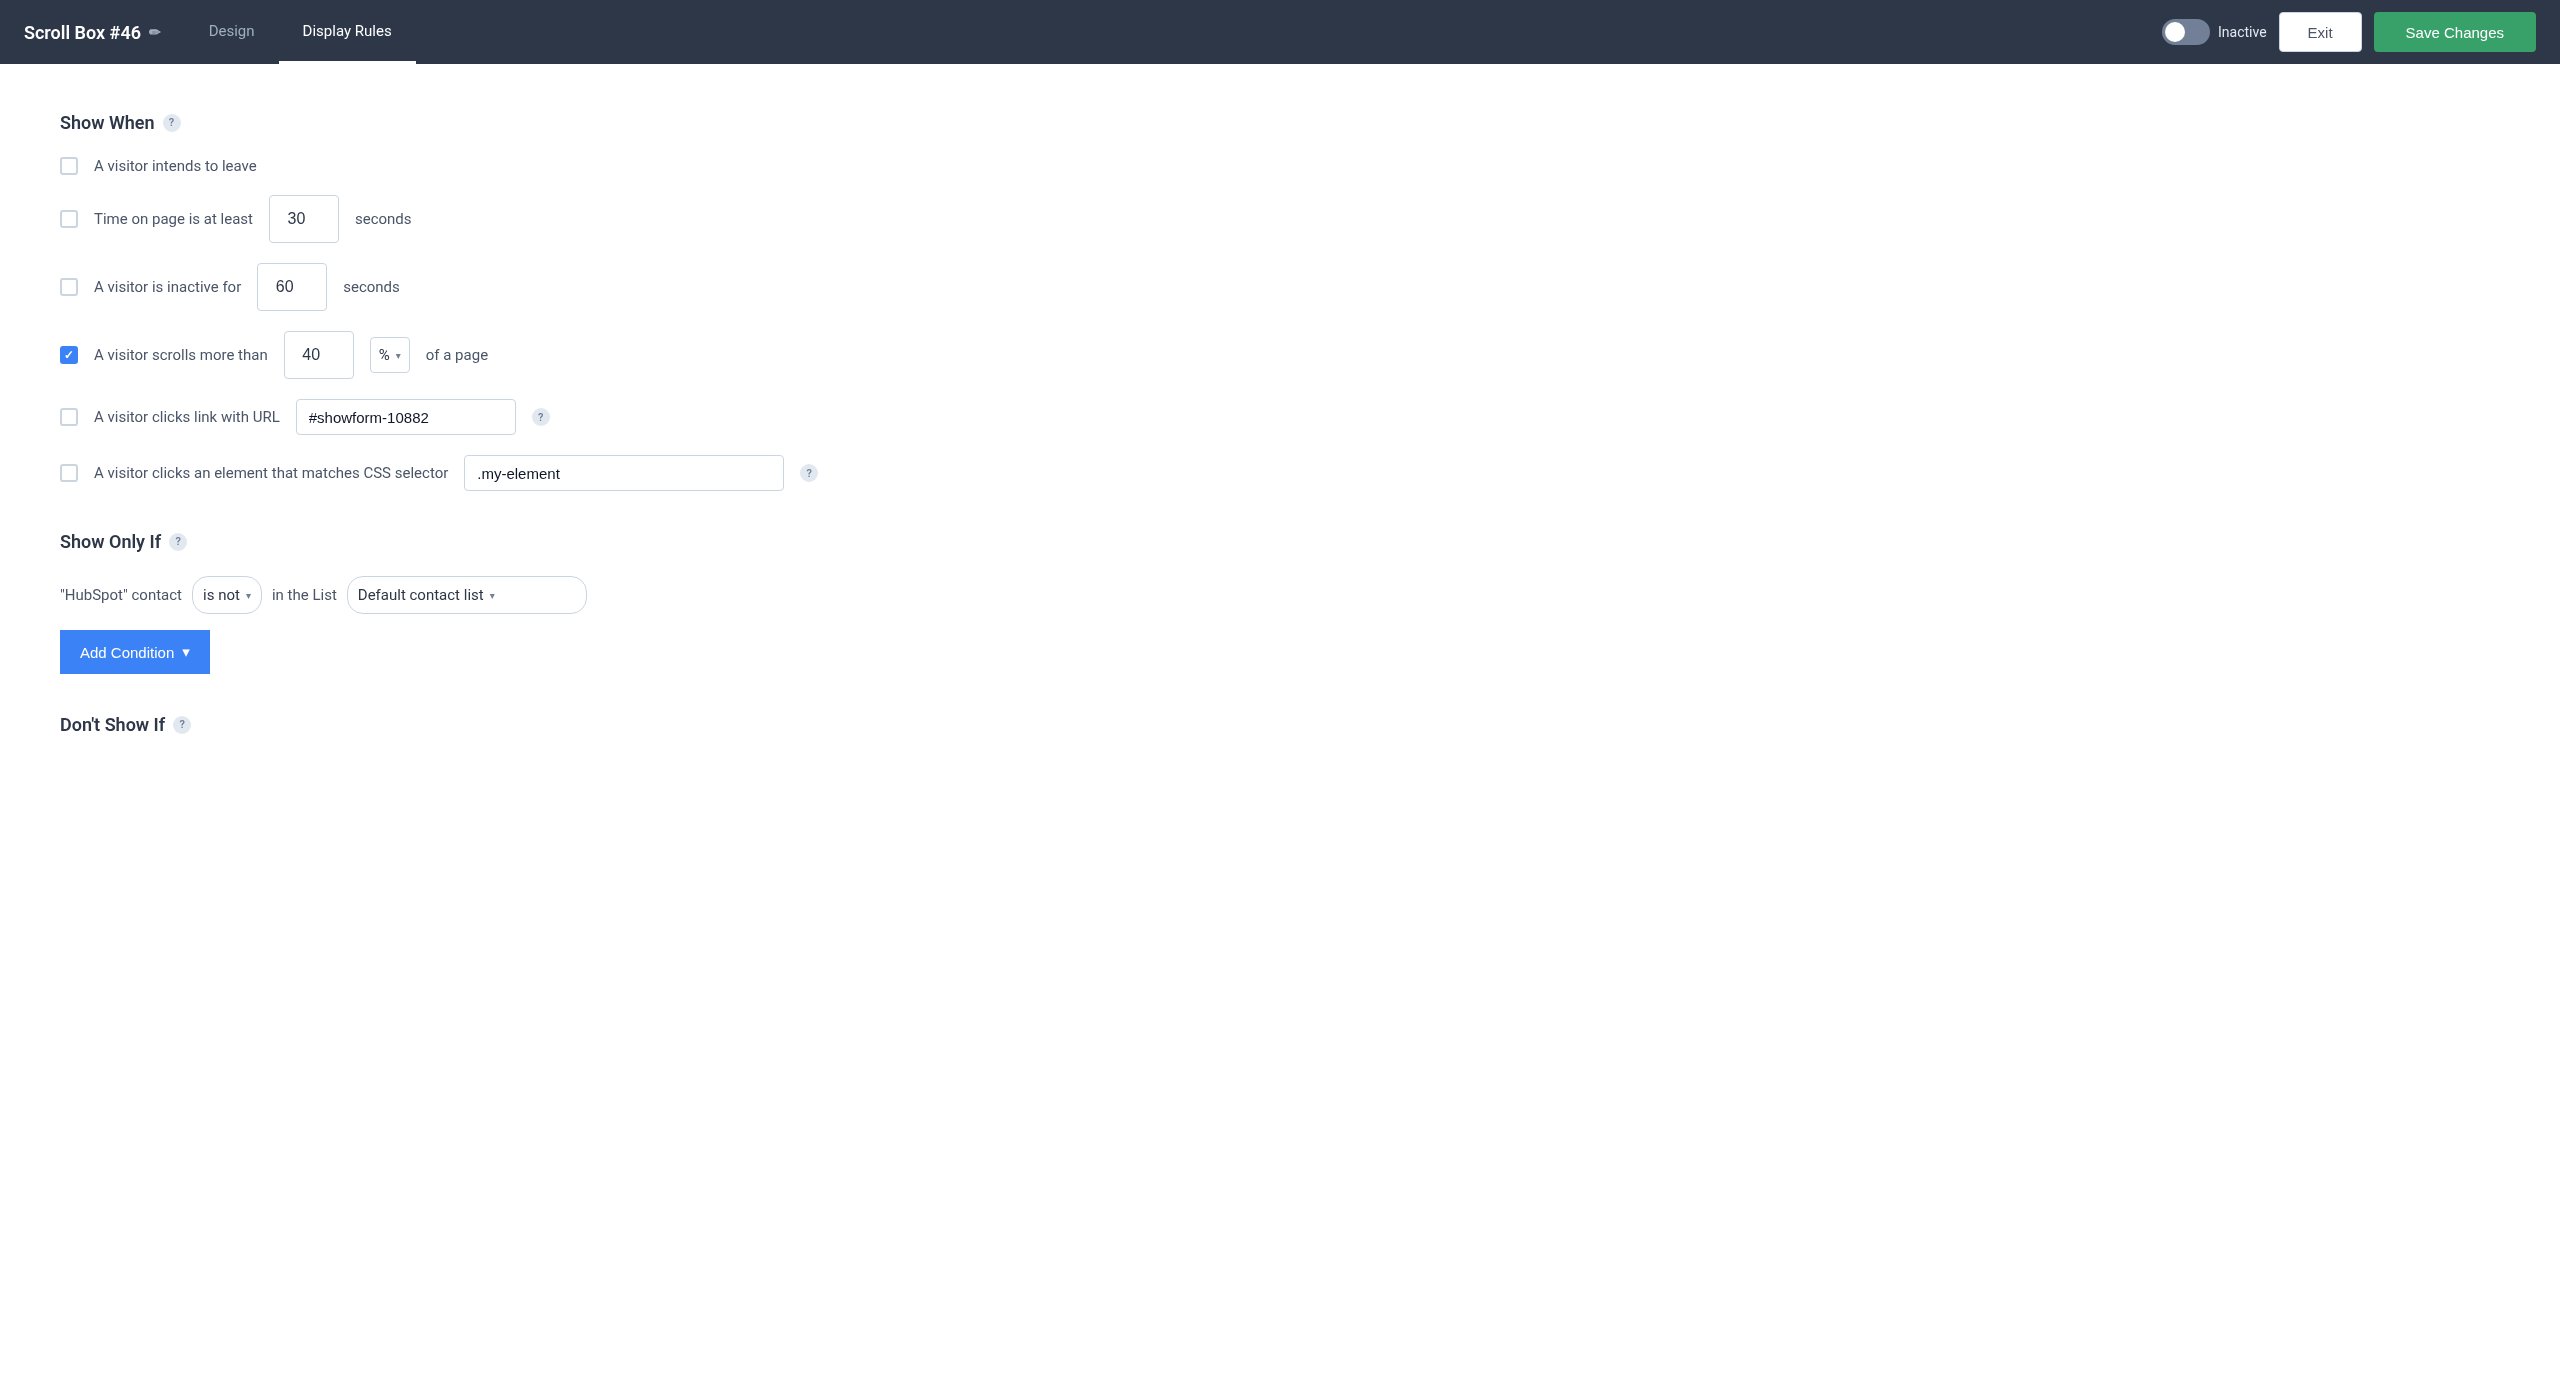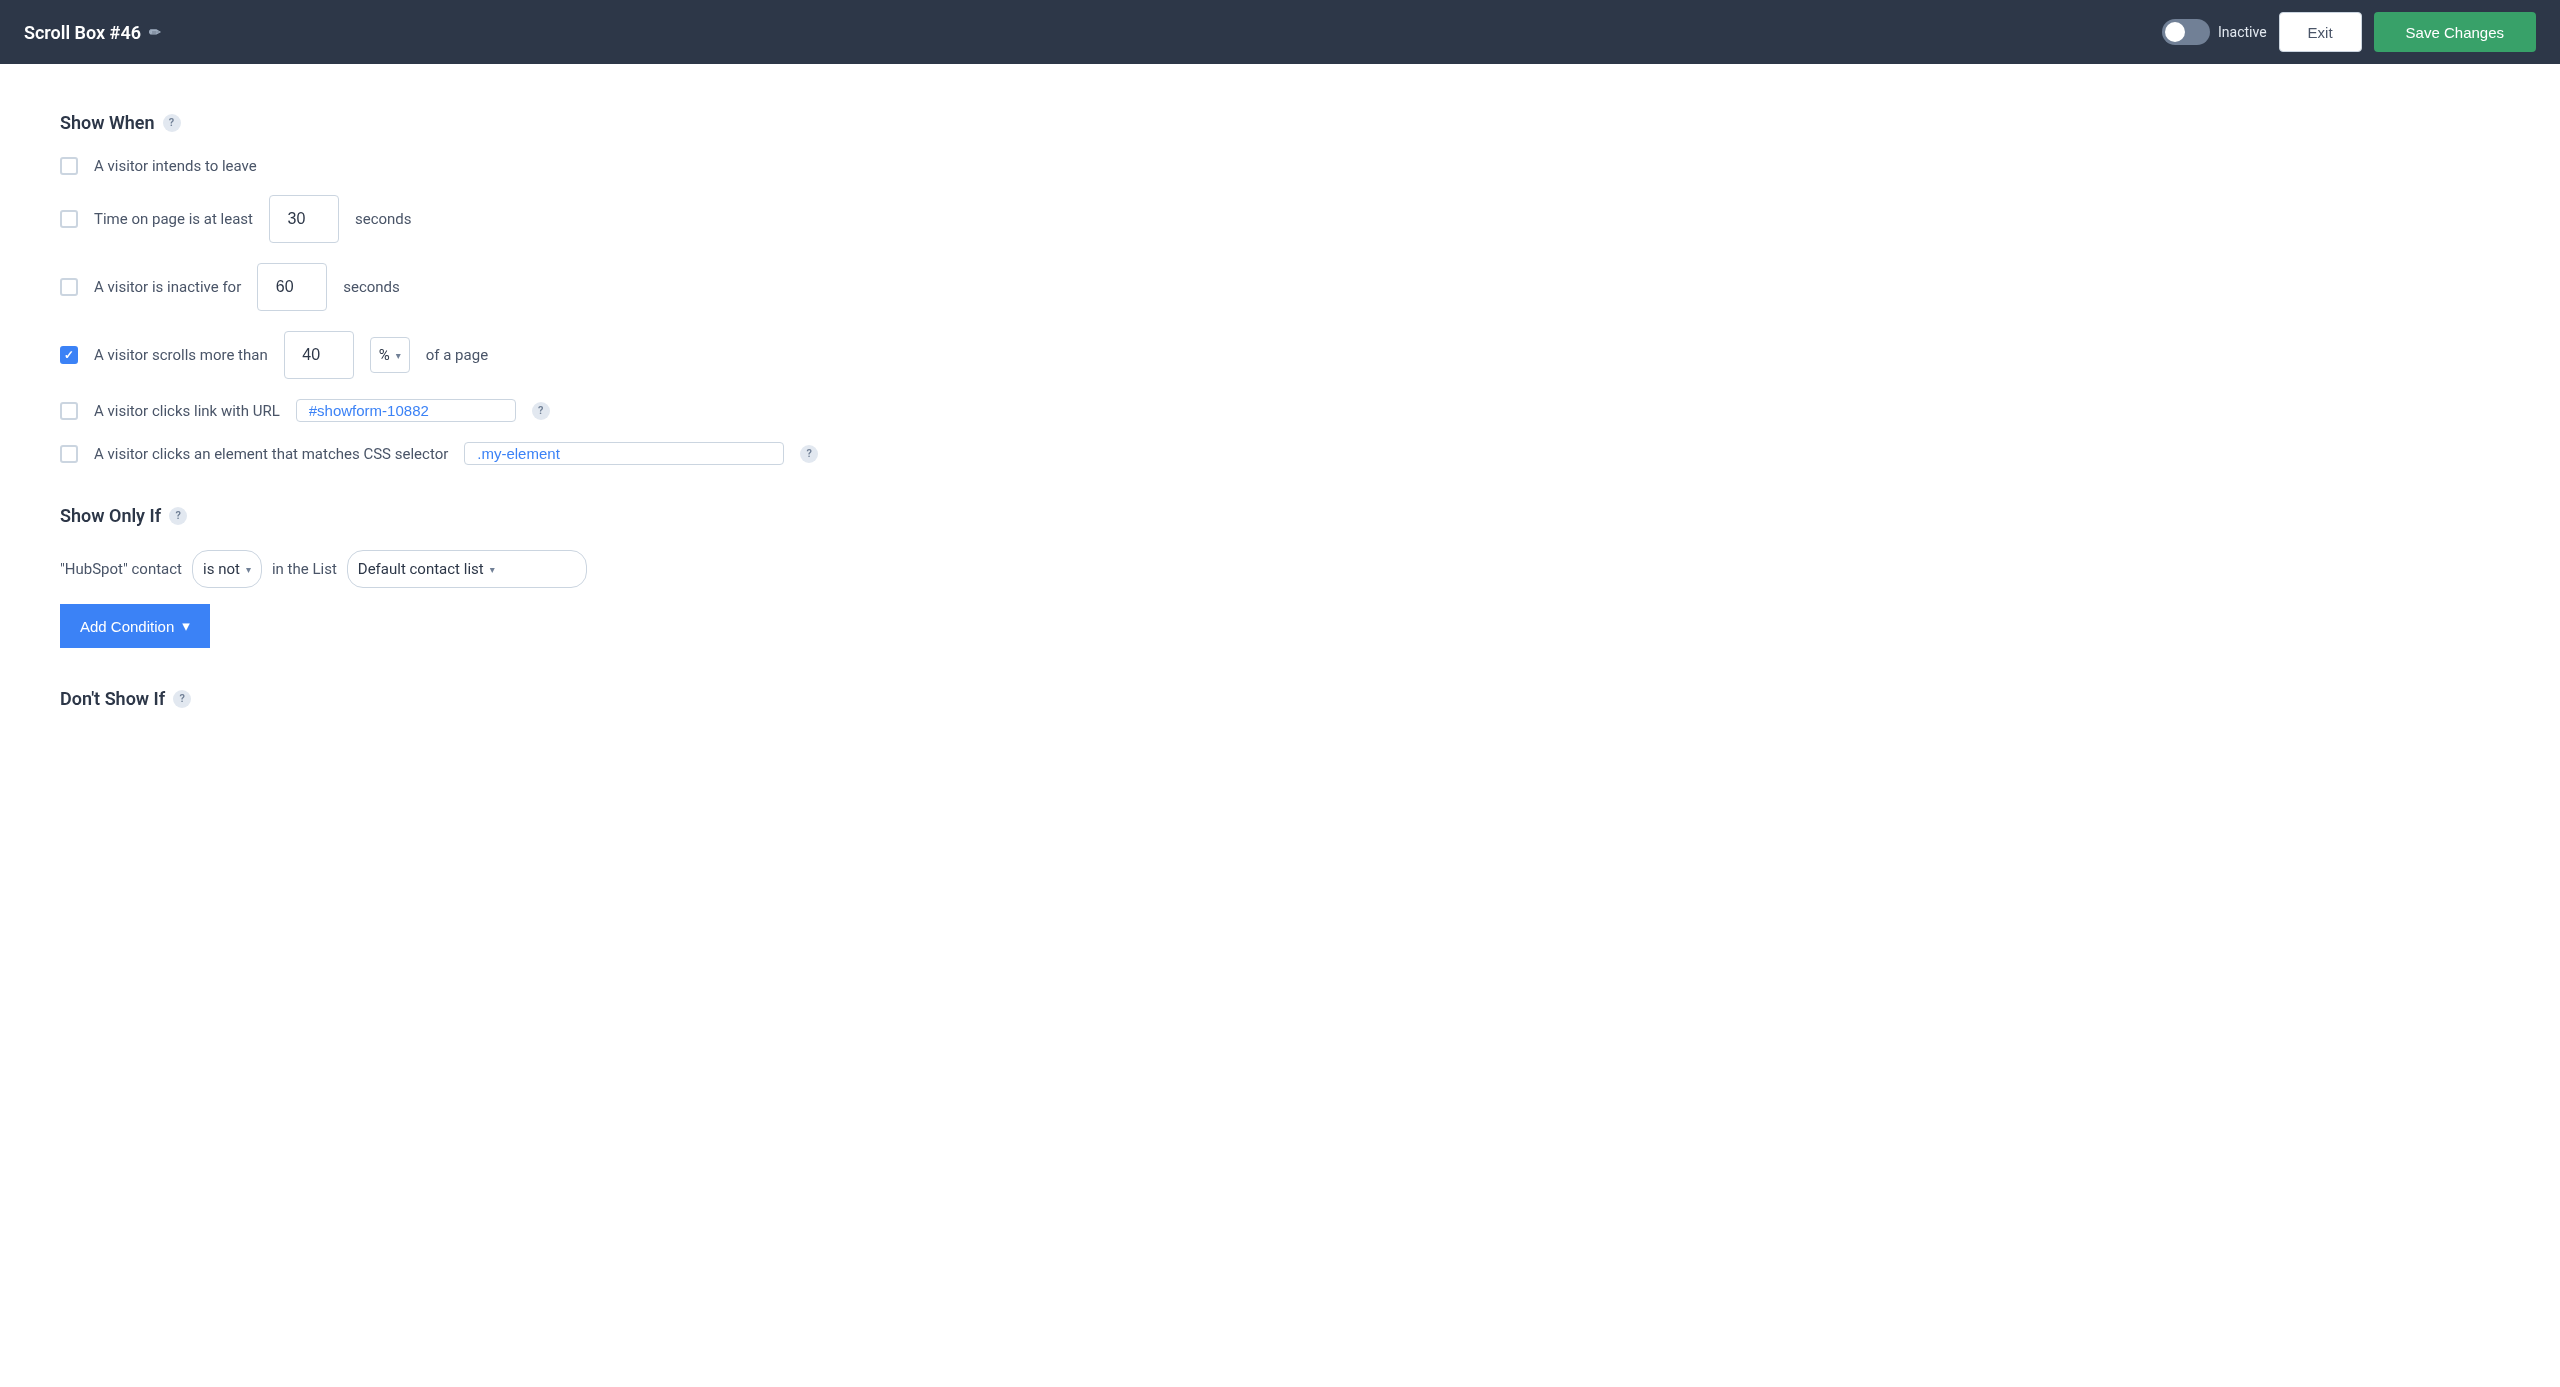--- a/index.html
+++ b/index.html
@@ -190,25 +190,25 @@
       font-size: 15px;
       color: #2d3748;
       padding: 0 8px;
       background: #fff;
       cursor: pointer;
       display: flex;
       align-items: center;
       gap: 6px;
     }
     .text-input {
-      height: 23px;
-      border: 1px solid #cbd5e0;
-      border-radius: 4px;
-      font-size: 15px;
-      color: #3b82f6;
+      height: 36px;
+      border: 1px solid #cbd5e0;
+      border-radius: 4px;
+      font-size: 15px;
+      color: #0f172a;
       padding: 0 12px;
       background: #fff;
     }
     .text-input-wide {
       width: 220px;
     }
     .text-input-wider {
       width: 320px;
     }
 
@@ -271,20 +271,28 @@
     }
   </style>
 </head>
 <body>
 
 <header class="header">
   <div class="header-title">
     <span>Scroll Box #46</span>
     <span class="edit-icon">✏</span>
   </div>
+  <nav class="header-tabs">
+    <div class="header-tab">
+      <span>Design</span>
+    </div>
+    <div class="header-tab active">
+      <span>Display Rules</span>
+    </div>
+  </nav>
   <div class="header-right">
     <div class="toggle-wrapper">
       <div class="toggle">
         <div class="toggle-knob"></div>
       </div>
       <span class="toggle-label">Inactive</span>
     </div>
     <button class="btn-exit">Exit</button>
     <button class="btn-save">Save Changes</button>
   </div>

